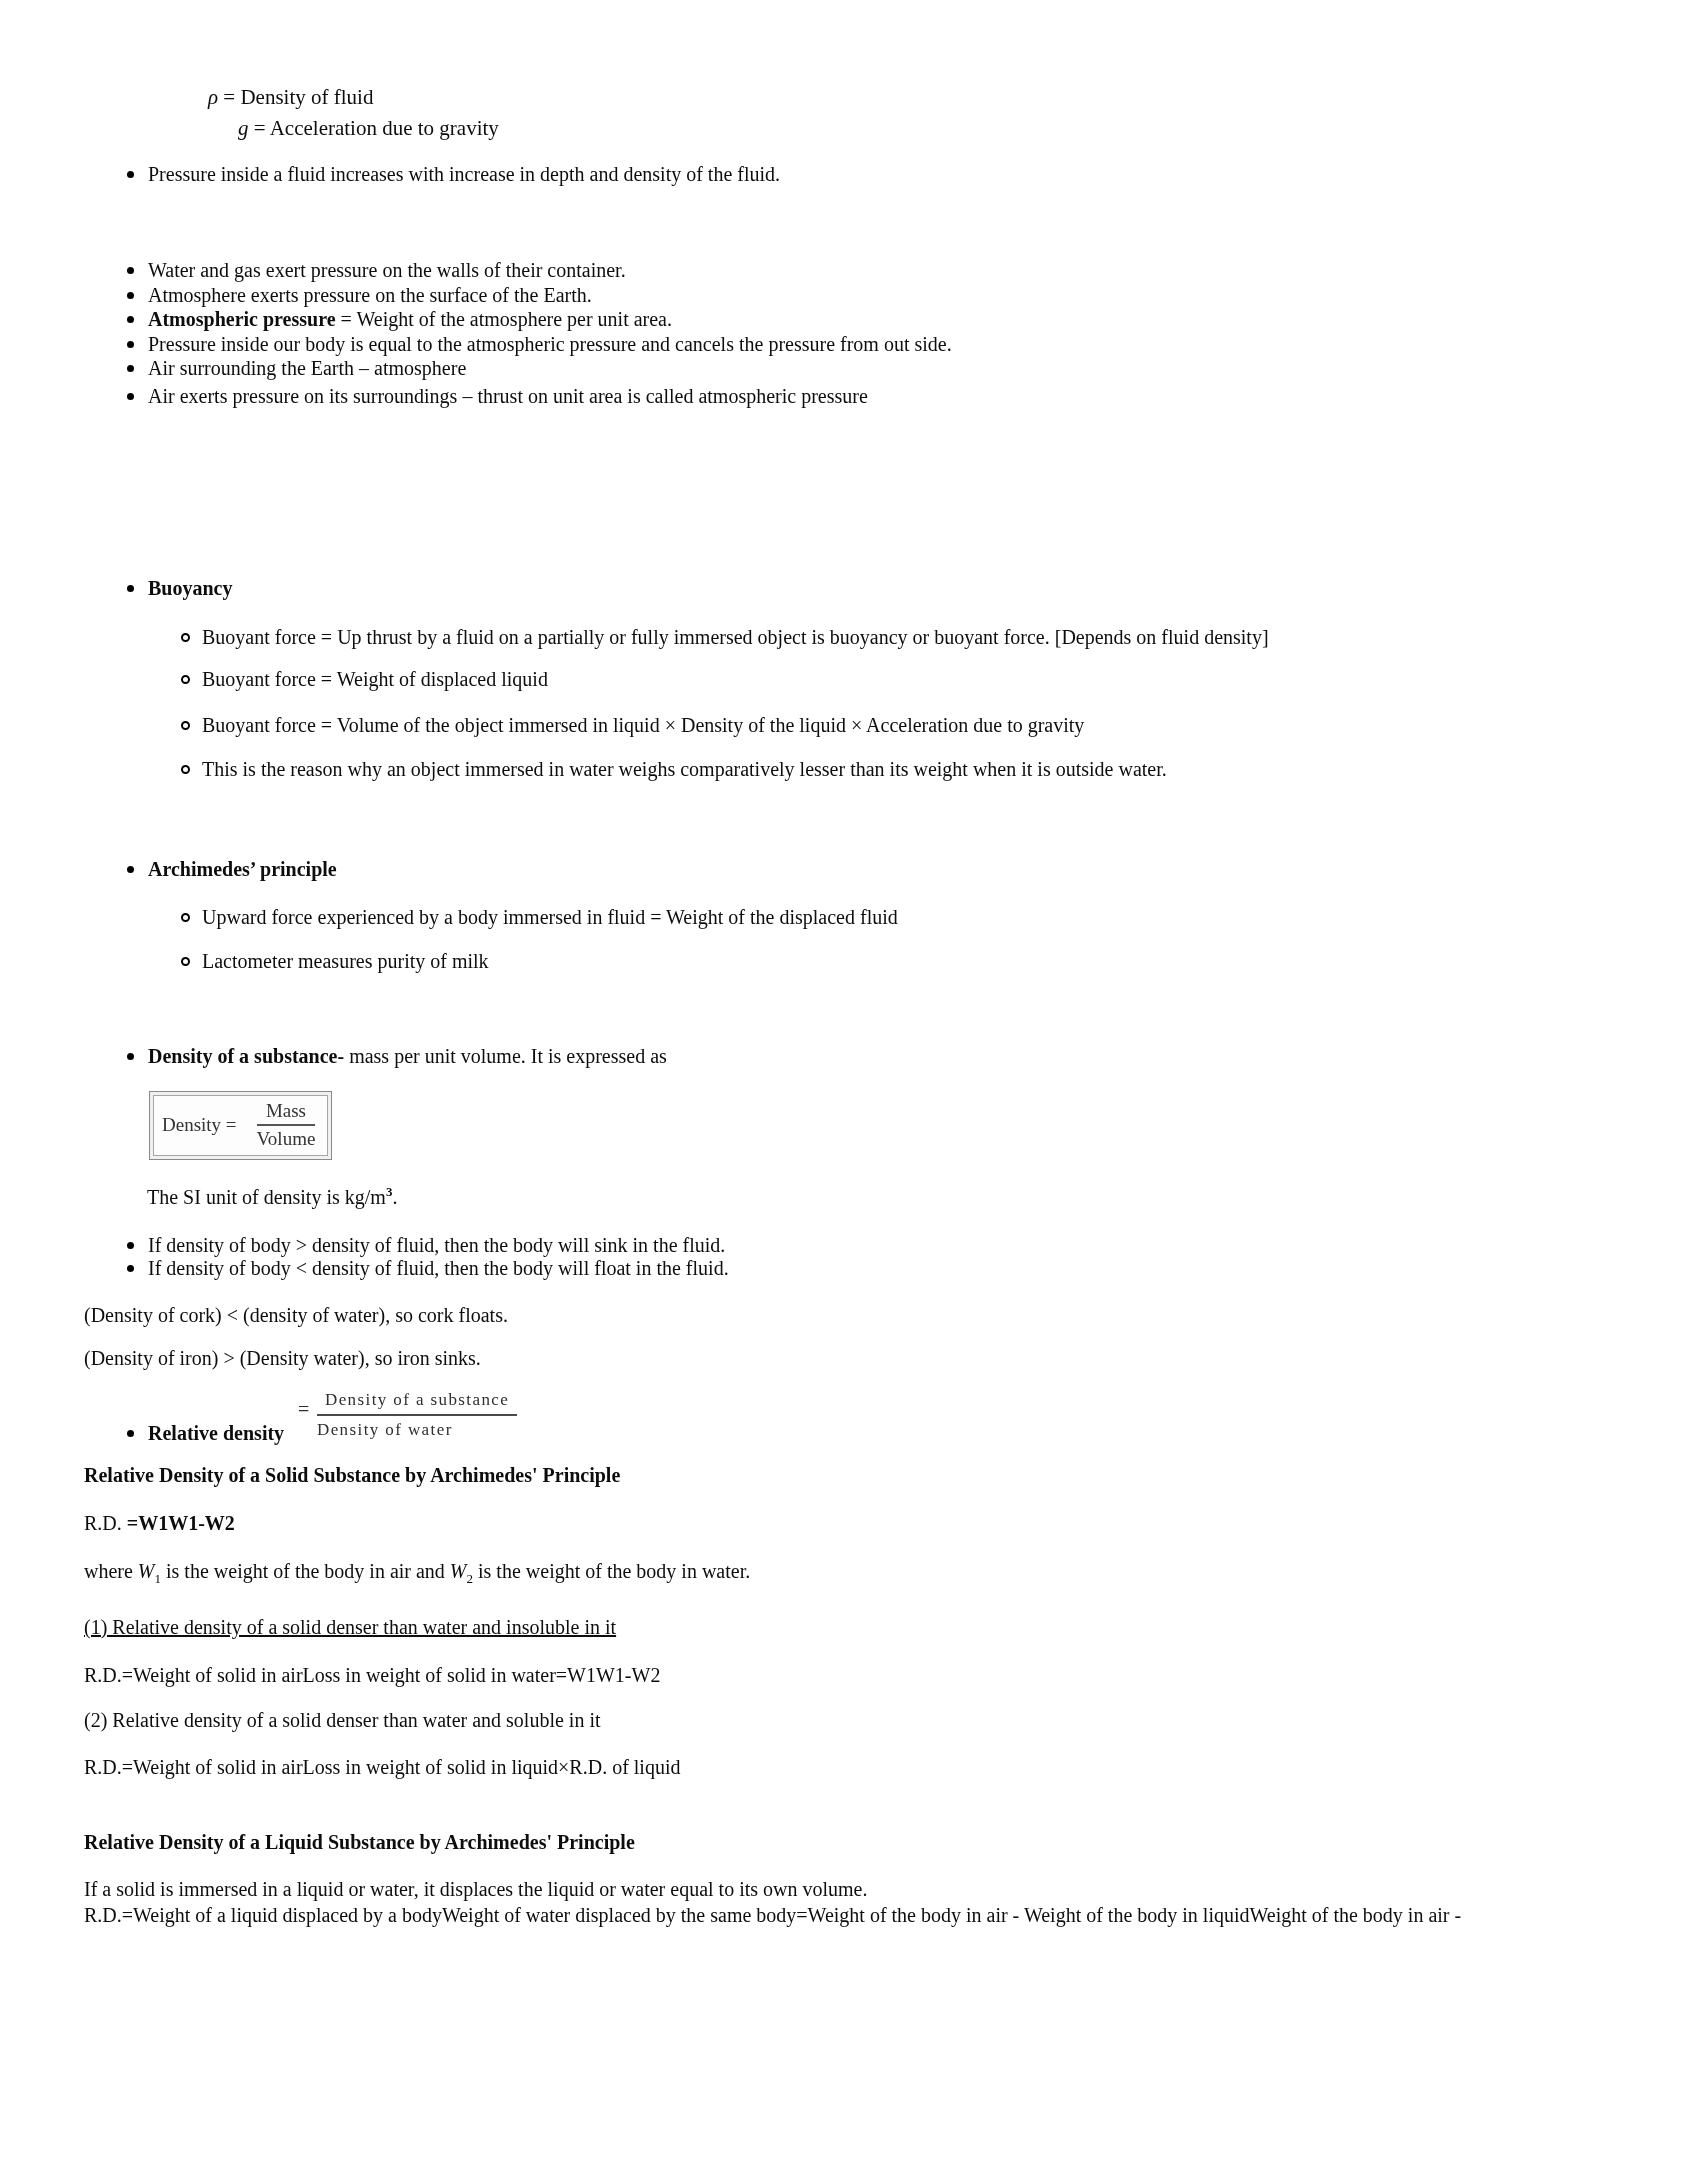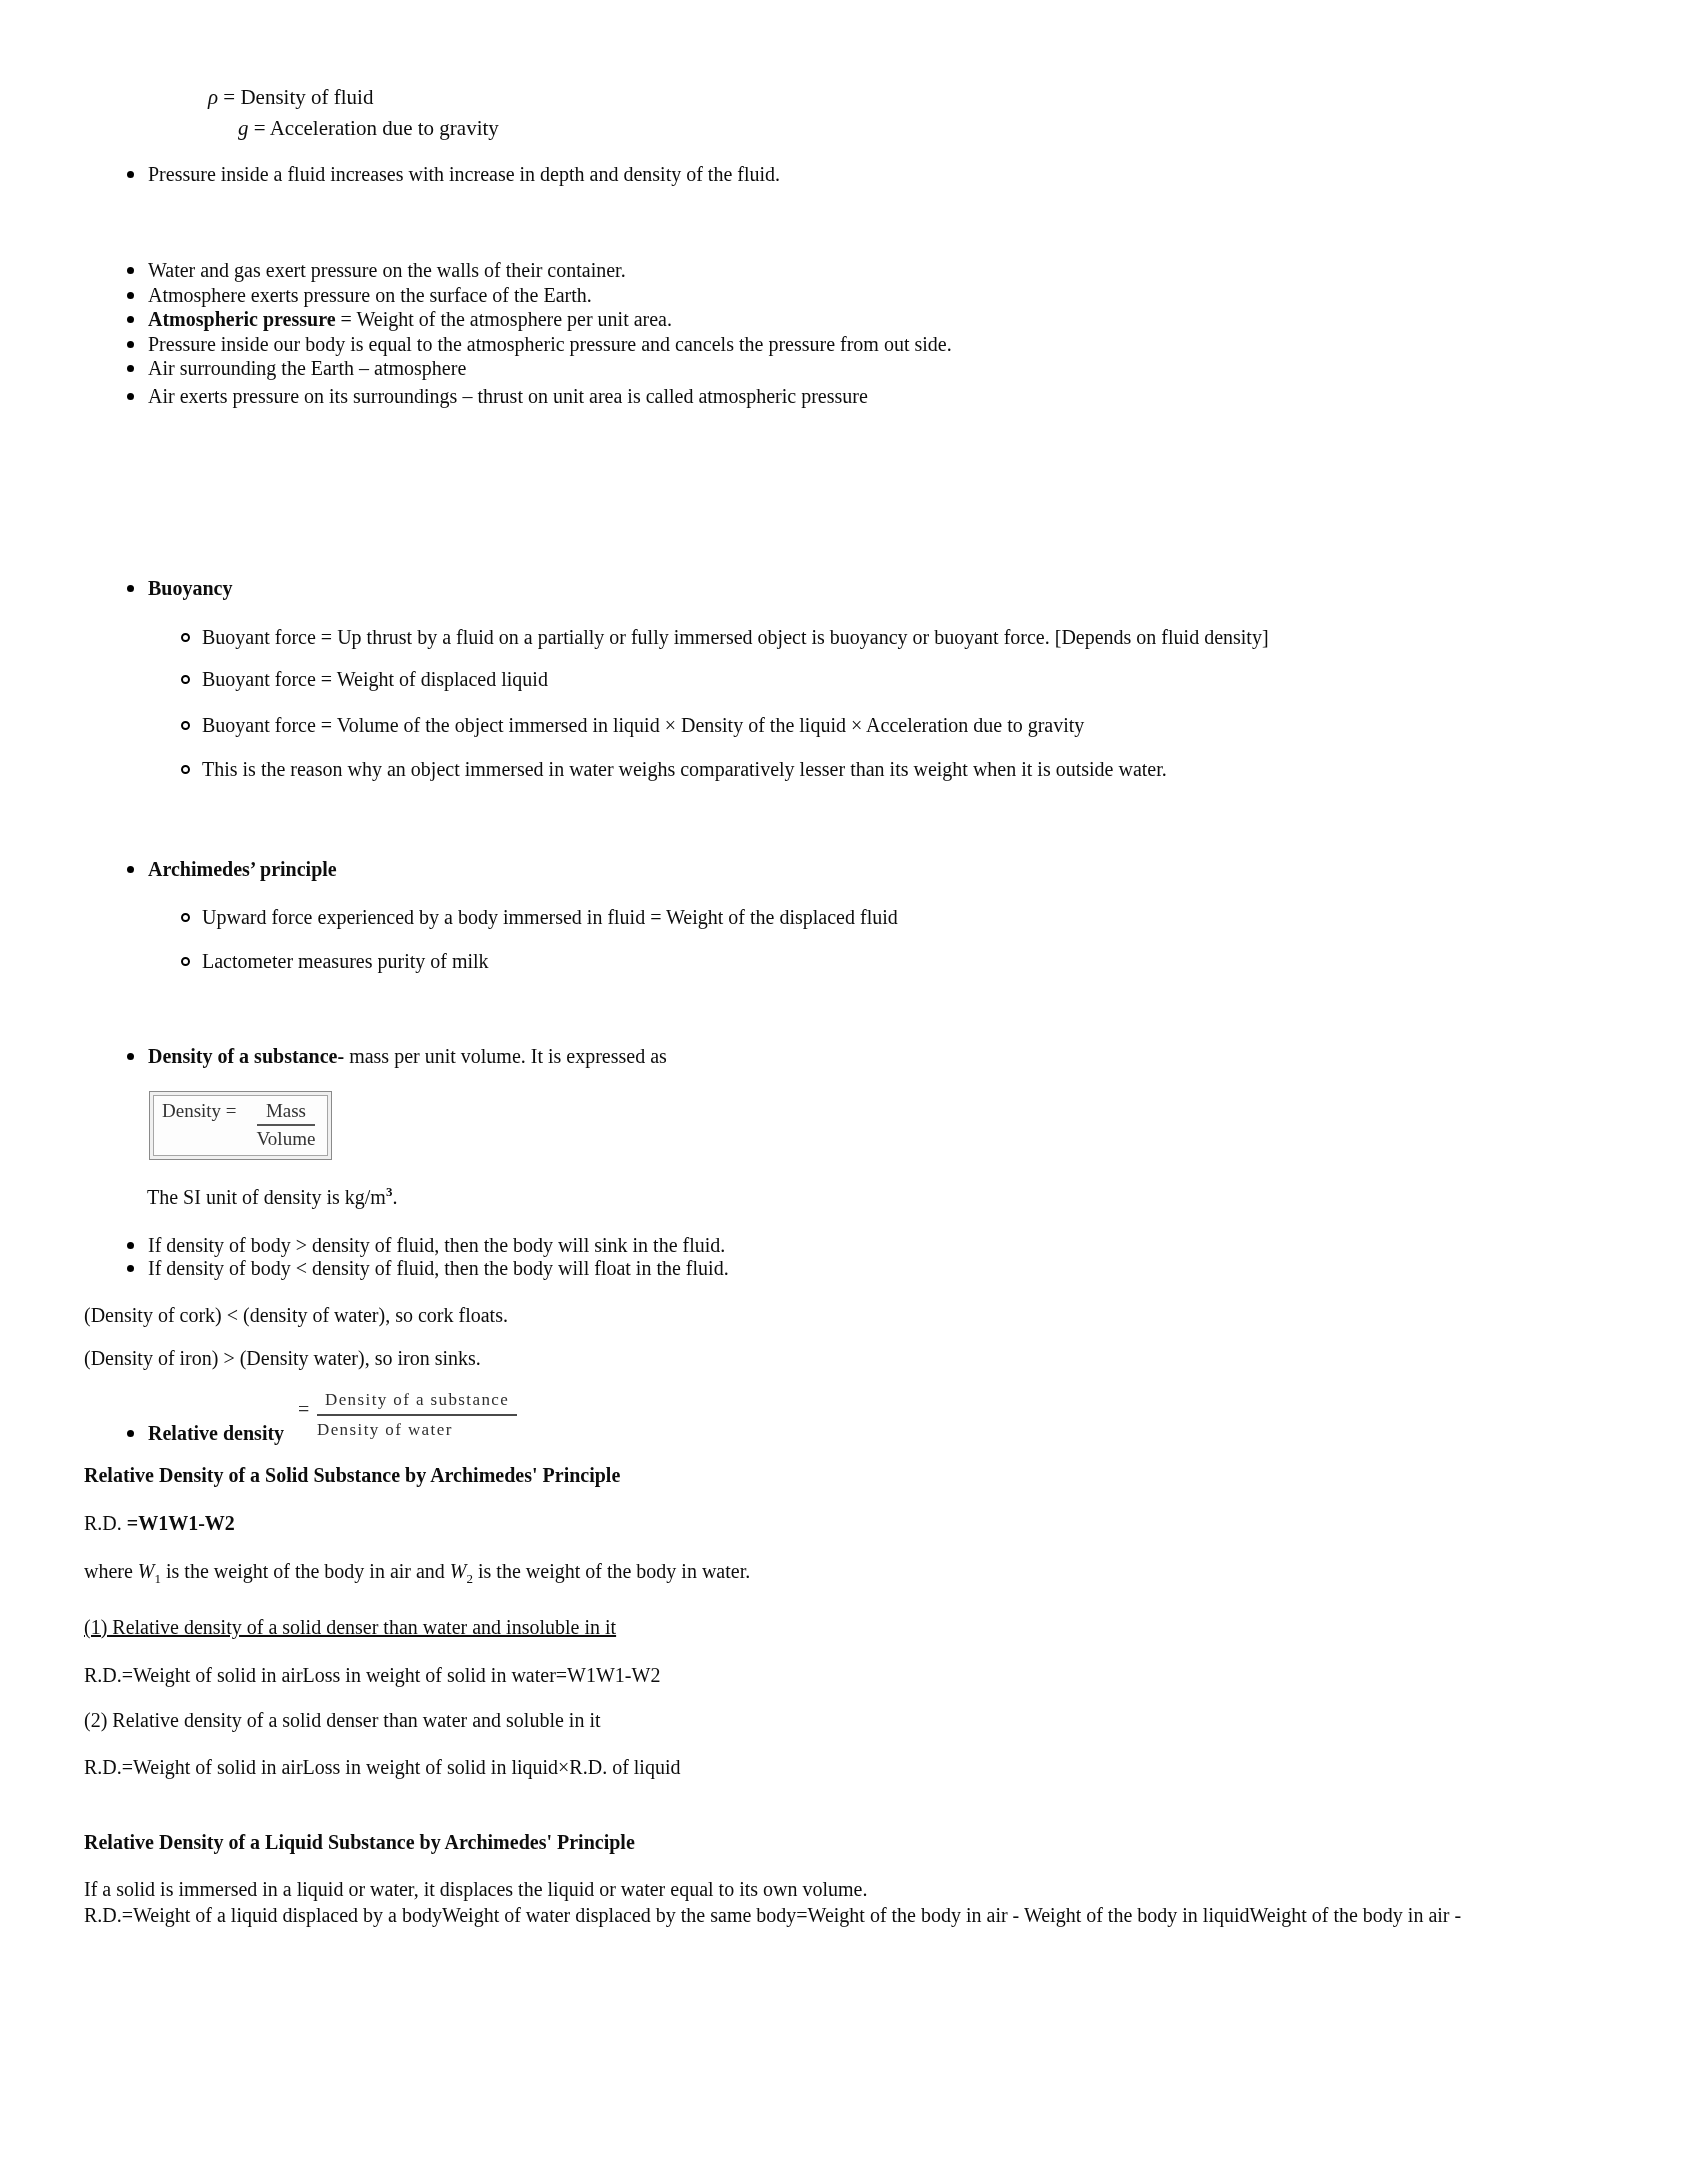--- a/index.html
+++ b/index.html
@@ -25,21 +25,21 @@
   .defline { font-size:21px; }
   sup { font-size:13px; font-weight:bold; }
   sub { font-size:13px; }
   
   .fbox-outer {
     position:absolute; left:149px; top:1091px;
     border:1px solid #8a8a8a; background:#f0f0f0; padding:3px;
   }
   .fbox-inner {
     border:1px solid #a6a6a6; background:#fdfdfd; padding:4px 12px 5px 8px;
-    display:flex; color:#333333; font-size:19px;
+    display:flex; align-items:center; color:#333333; font-size:19px;
   }
   .frac { display:inline-block; text-align:center; margin-left:20px; }
   .frac .num { border-bottom:2px solid #555; padding:0 6px 2px; }
   .frac .den { padding-top:2px; }
   
   .rdfrac {
     position:absolute; left:317px; top:1390px; 
     font-size:17px; color:#2e2e2e; letter-spacing:1.4px;
   }
   .rdfrac .num { border-bottom:2px solid #4a4a4a; padding:0 8px 4px; }

